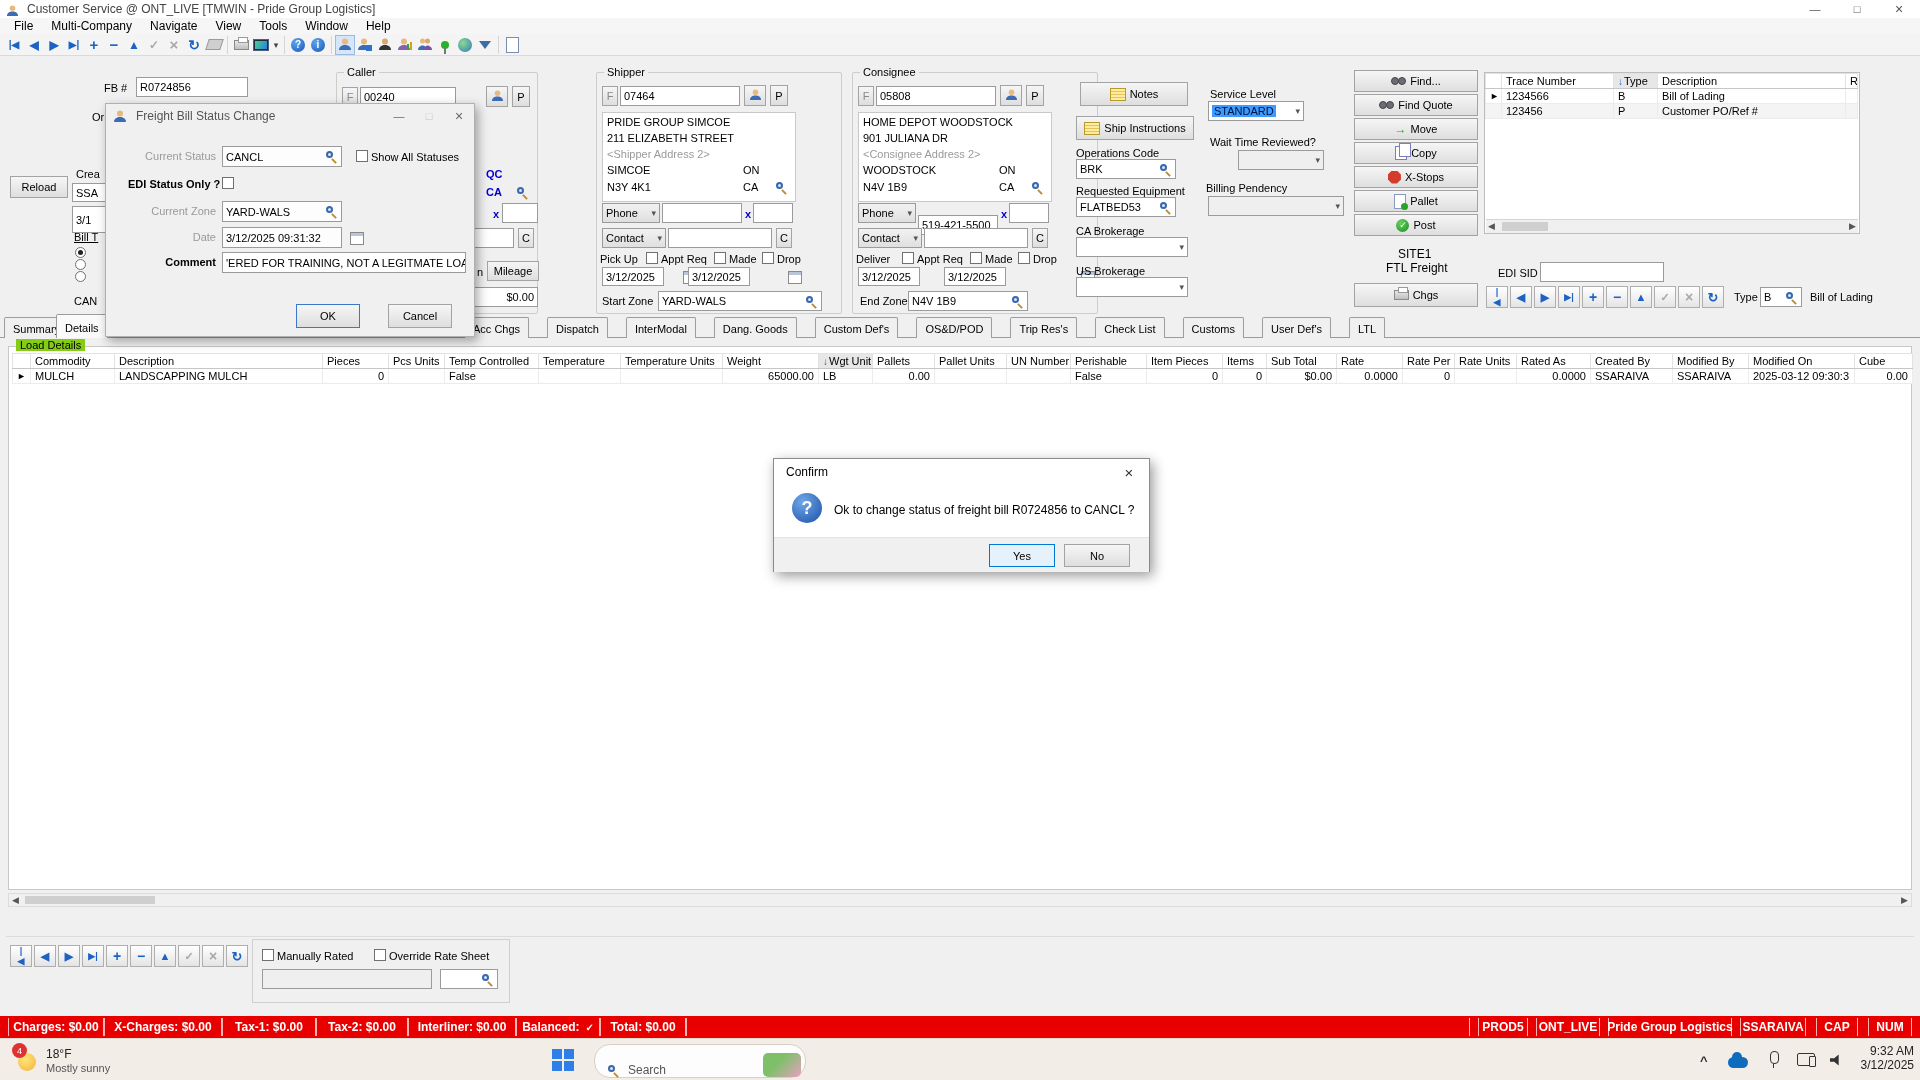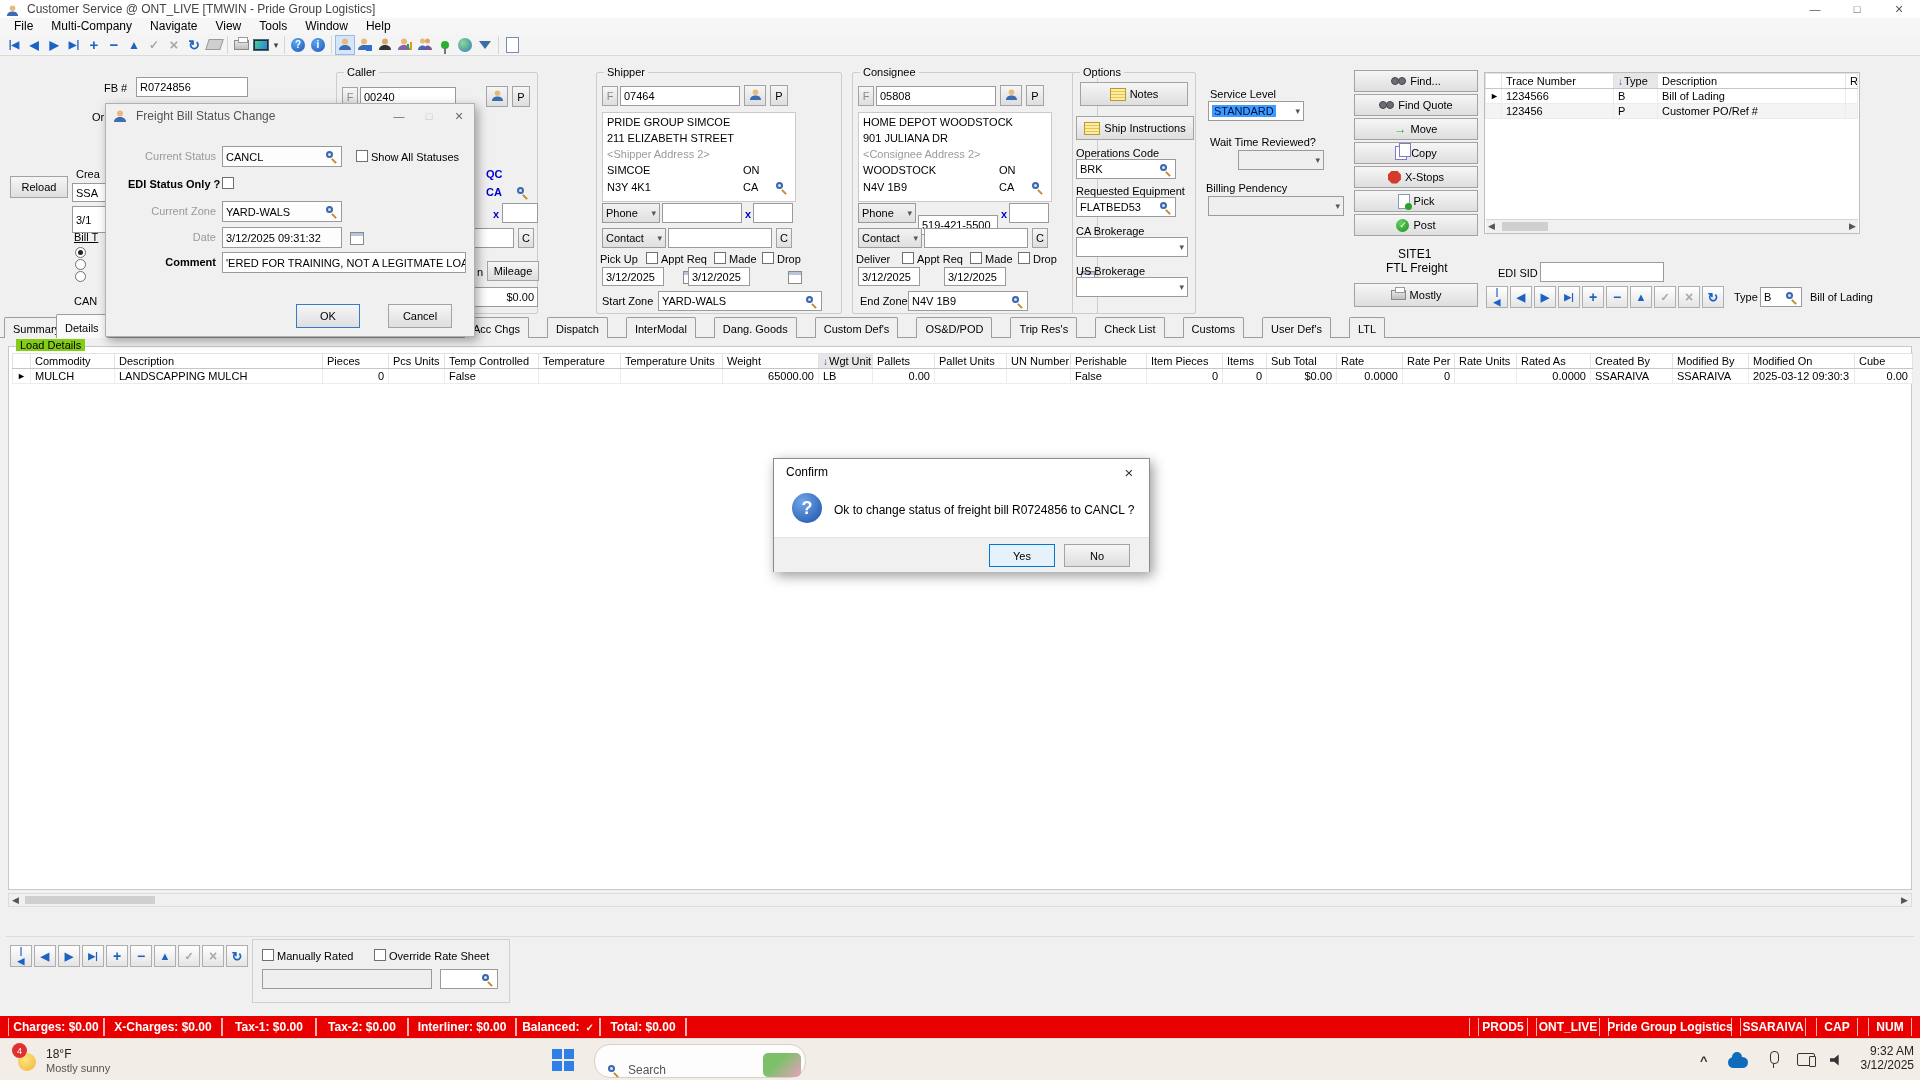--- a/index.html
+++ b/index.html
@@ -382,23 +382,20 @@
       <span>3/12/2025</span>
     </div>
   <span class="cal a" style="left:1008px;top:270px;"></span>
   <span class="lbl" style="left:860px;top:295px;">End Zone</span>
   <div class="field" style="left:908px;top:291px;width:120px;height:20px;justify-content:space-between;">
       <span>N4V 1B9</span>
       <span class="mag"></span>
     </div>
 
   
-  <div class="group" style="left:1072px;top:72px;width:124px;height:242px;">
-    <span class="cap">Options</span>
-  </div>
   <button class="btn" style="left:1080px;top:82px;width:108px;height:24px;">
       <span class="note"></span>
       <span>Notes</span>
     </button>
   <button class="btn" style="left:1076px;top:116px;width:118px;height:24px;">
       <span class="note"></span>
       <span>Ship Instructions</span>
     </button>
   <span class="lbl" style="left:1076px;top:147px;">Operations Code</span>
   <div class="field" style="left:1076px;top:159px;width:100px;height:20px;justify-content:space-between;">
@@ -454,31 +451,31 @@
   <button class="btn" style="left:1354px;top:142px;width:124px;height:22px;">
       <span class="copyic"></span>
       <span>Copy</span>
     </button>
   <button class="btn" style="left:1354px;top:166px;width:124px;height:22px;">
       <span class="stopic"></span>
       <span>X-Stops</span>
     </button>
   <button class="btn" style="left:1354px;top:190px;width:124px;height:22px;">
       <span class="quoteic"></span>
-      <span>Pick</span>
+      <span>Pallet</span>
     </button>
   <button class="btn" style="left:1354px;top:214px;width:124px;height:22px;">
       <span class="postic">✓</span>
       <span>Post</span>
     </button>
   <span class="lbl" style="left:1398px;top:247px;font-size:12px;">SITE1</span>
   <span class="lbl" style="left:1386px;top:261px;font-size:12px;">FTL Freight</span>
   <button class="btn" style="left:1354px;top:283px;width:124px;height:24px;">
       <span class="printic"></span>
-      <span>Mostly</span>
+      <span>Chgs</span>
     </button>
 
   
   <div class="a" style="left:1484px;top:72px;width:376px;height:162px;background:#fff;border:1px solid #bdbdbd;box-sizing:border-box;">
     <table class="grid" style="width:372px;">
       <colgroup>
           <col style="width:16px">
           <col style="width:112px">
           <col style="width:44px">
           <col style="width:188px">

